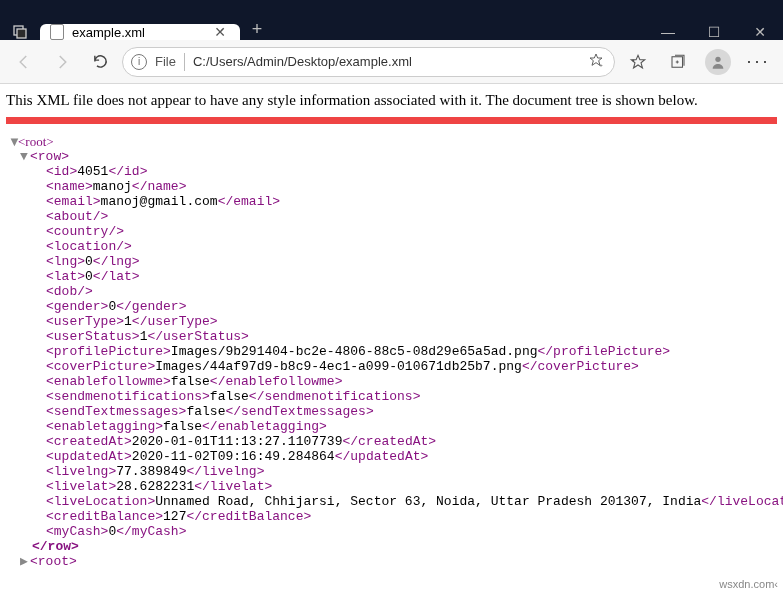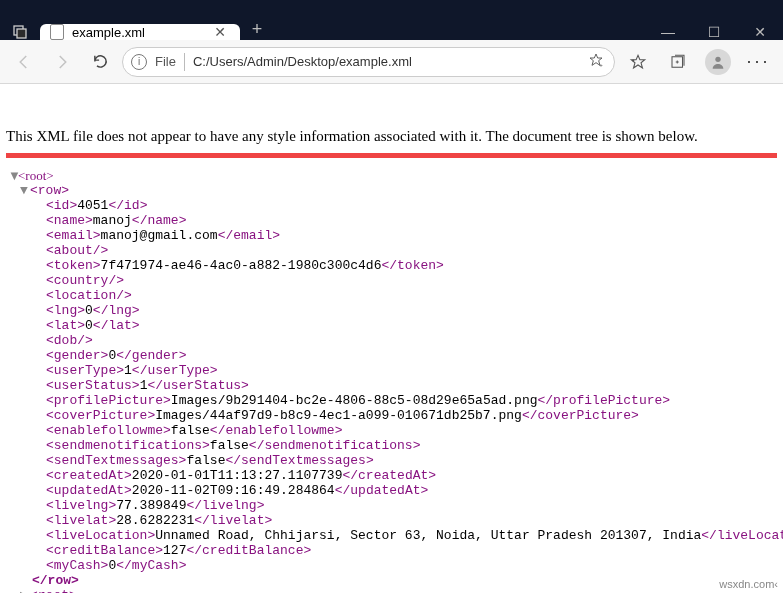--- a/index.html
+++ b/index.html
@@ -117,23 +117,22 @@
   }
   .avatar svg { fill:#888; }
   .dots { font-size:18px; letter-spacing:2px; color:#333; }
   .content {
     padding: 6px 6px 10px 6px;
     font-family: "Times New Roman", serif;
     font-size: 15px;
   }
   .banner {
     padding: 2px 0 8px 0;
-    border-bottom: 5px solid #ef4444;
+    border-bottom: 7px solid #ef4444;
     margin-bottom: 10px;
-    margin-top: 36px;
   }
   .xml {
     font-family: Consolas, "Courier New", monospace;
     font-size: 13px;
     line-height: 15px;
     white-space: nowrap;
   }
   .caret {
     color:#888;
     display:inline-block;
@@ -234,34 +233,34 @@
 
 <div class="content">
   <div class="banner">This XML file does not appear to have any style information associated with it. The document tree is shown below.</div>
   <div class="xml" id="xml-tree">
       <div class="l0"><span class="caret">▼</span><span class="tag">&lt;root&gt;</span></div>
       <div class="l1"><span class="caret">▼</span><span class="tag">&lt;row&gt;</span></div>
       <div class="l2"><span class="tag">&lt;id&gt;</span><span class="val">4051</span><span class="tag">&lt;/id&gt;</span></div>
       <div class="l2"><span class="tag">&lt;name&gt;</span><span class="val">manoj</span><span class="tag">&lt;/name&gt;</span></div>
       <div class="l2"><span class="tag">&lt;email&gt;</span><span class="val">manoj@gmail.com</span><span class="tag">&lt;/email&gt;</span></div>
       <div class="l2"><span class="tag">&lt;about/&gt;</span></div>
-      <div class="l2"><span class="tag">&lt;token&gt;</span><span class="val">7f471974-ae46-4ac0-a882-1980c300c4d6</span><span class="tag">&lt;/token&gt;</span></div>
       <div class="l2"><span class="tag">&lt;country/&gt;</span></div>
       <div class="l2"><span class="tag">&lt;location/&gt;</span></div>
       <div class="l2"><span class="tag">&lt;lng&gt;</span><span class="val">0</span><span class="tag">&lt;/lng&gt;</span></div>
       <div class="l2"><span class="tag">&lt;lat&gt;</span><span class="val">0</span><span class="tag">&lt;/lat&gt;</span></div>
       <div class="l2"><span class="tag">&lt;dob/&gt;</span></div>
       <div class="l2"><span class="tag">&lt;gender&gt;</span><span class="val">0</span><span class="tag">&lt;/gender&gt;</span></div>
       <div class="l2"><span class="tag">&lt;userType&gt;</span><span class="val">1</span><span class="tag">&lt;/userType&gt;</span></div>
       <div class="l2"><span class="tag">&lt;userStatus&gt;</span><span class="val">1</span><span class="tag">&lt;/userStatus&gt;</span></div>
       <div class="l2"><span class="tag">&lt;profilePicture&gt;</span><span class="val">Images/9b291404-bc2e-4806-88c5-08d29e65a5ad.png</span><span class="tag">&lt;/profilePicture&gt;</span></div>
       <div class="l2"><span class="tag">&lt;coverPicture&gt;</span><span class="val">Images/44af97d9-b8c9-4ec1-a099-010671db25b7.png</span><span class="tag">&lt;/coverPicture&gt;</span></div>
       <div class="l2"><span class="tag">&lt;enablefollowme&gt;</span><span class="val">false</span><span class="tag">&lt;/enablefollowme&gt;</span></div>
       <div class="l2"><span class="tag">&lt;sendmenotifications&gt;</span><span class="val">false</span><span class="tag">&lt;/sendmenotifications&gt;</span></div>
       <div class="l2"><span class="tag">&lt;sendTextmessages&gt;</span><span class="val">false</span><span class="tag">&lt;/sendTextmessages&gt;</span></div>
+      <div class="l2"><span class="tag">&lt;enabletagging&gt;</span><span class="val">false</span><span class="tag">&lt;/enabletagging&gt;</span></div>
       <div class="l2"><span class="tag">&lt;createdAt&gt;</span><span class="val">2020-01-01T11:13:27.1107739</span><span class="tag">&lt;/createdAt&gt;</span></div>
       <div class="l2"><span class="tag">&lt;updatedAt&gt;</span><span class="val">2020-11-02T09:16:49.284864</span><span class="tag">&lt;/updatedAt&gt;</span></div>
       <div class="l2"><span class="tag">&lt;livelng&gt;</span><span class="val">77.389849</span><span class="tag">&lt;/livelng&gt;</span></div>
       <div class="l2"><span class="tag">&lt;livelat&gt;</span><span class="val">28.6282231</span><span class="tag">&lt;/livelat&gt;</span></div>
       <div class="l2"><span class="tag">&lt;liveLocation&gt;</span><span class="val">Unnamed Road, Chhijarsi, Sector 63, Noida, Uttar Pradesh 201307, India</span><span class="tag">&lt;/liveLocation&gt;</span></div>
       <div class="l2"><span class="tag">&lt;creditBalance&gt;</span><span class="val">127</span><span class="tag">&lt;/creditBalance&gt;</span></div>
       <div class="l2"><span class="tag">&lt;myCash&gt;</span><span class="val">0</span><span class="tag">&lt;/myCash&gt;</span></div>
       <div class="l1x"><span class="tag">&lt;/row&gt;</span></div>
       <div class="l1"><span class="caret">▶</span><span class="tag">&lt;root&gt;</span></div>
     </div>

